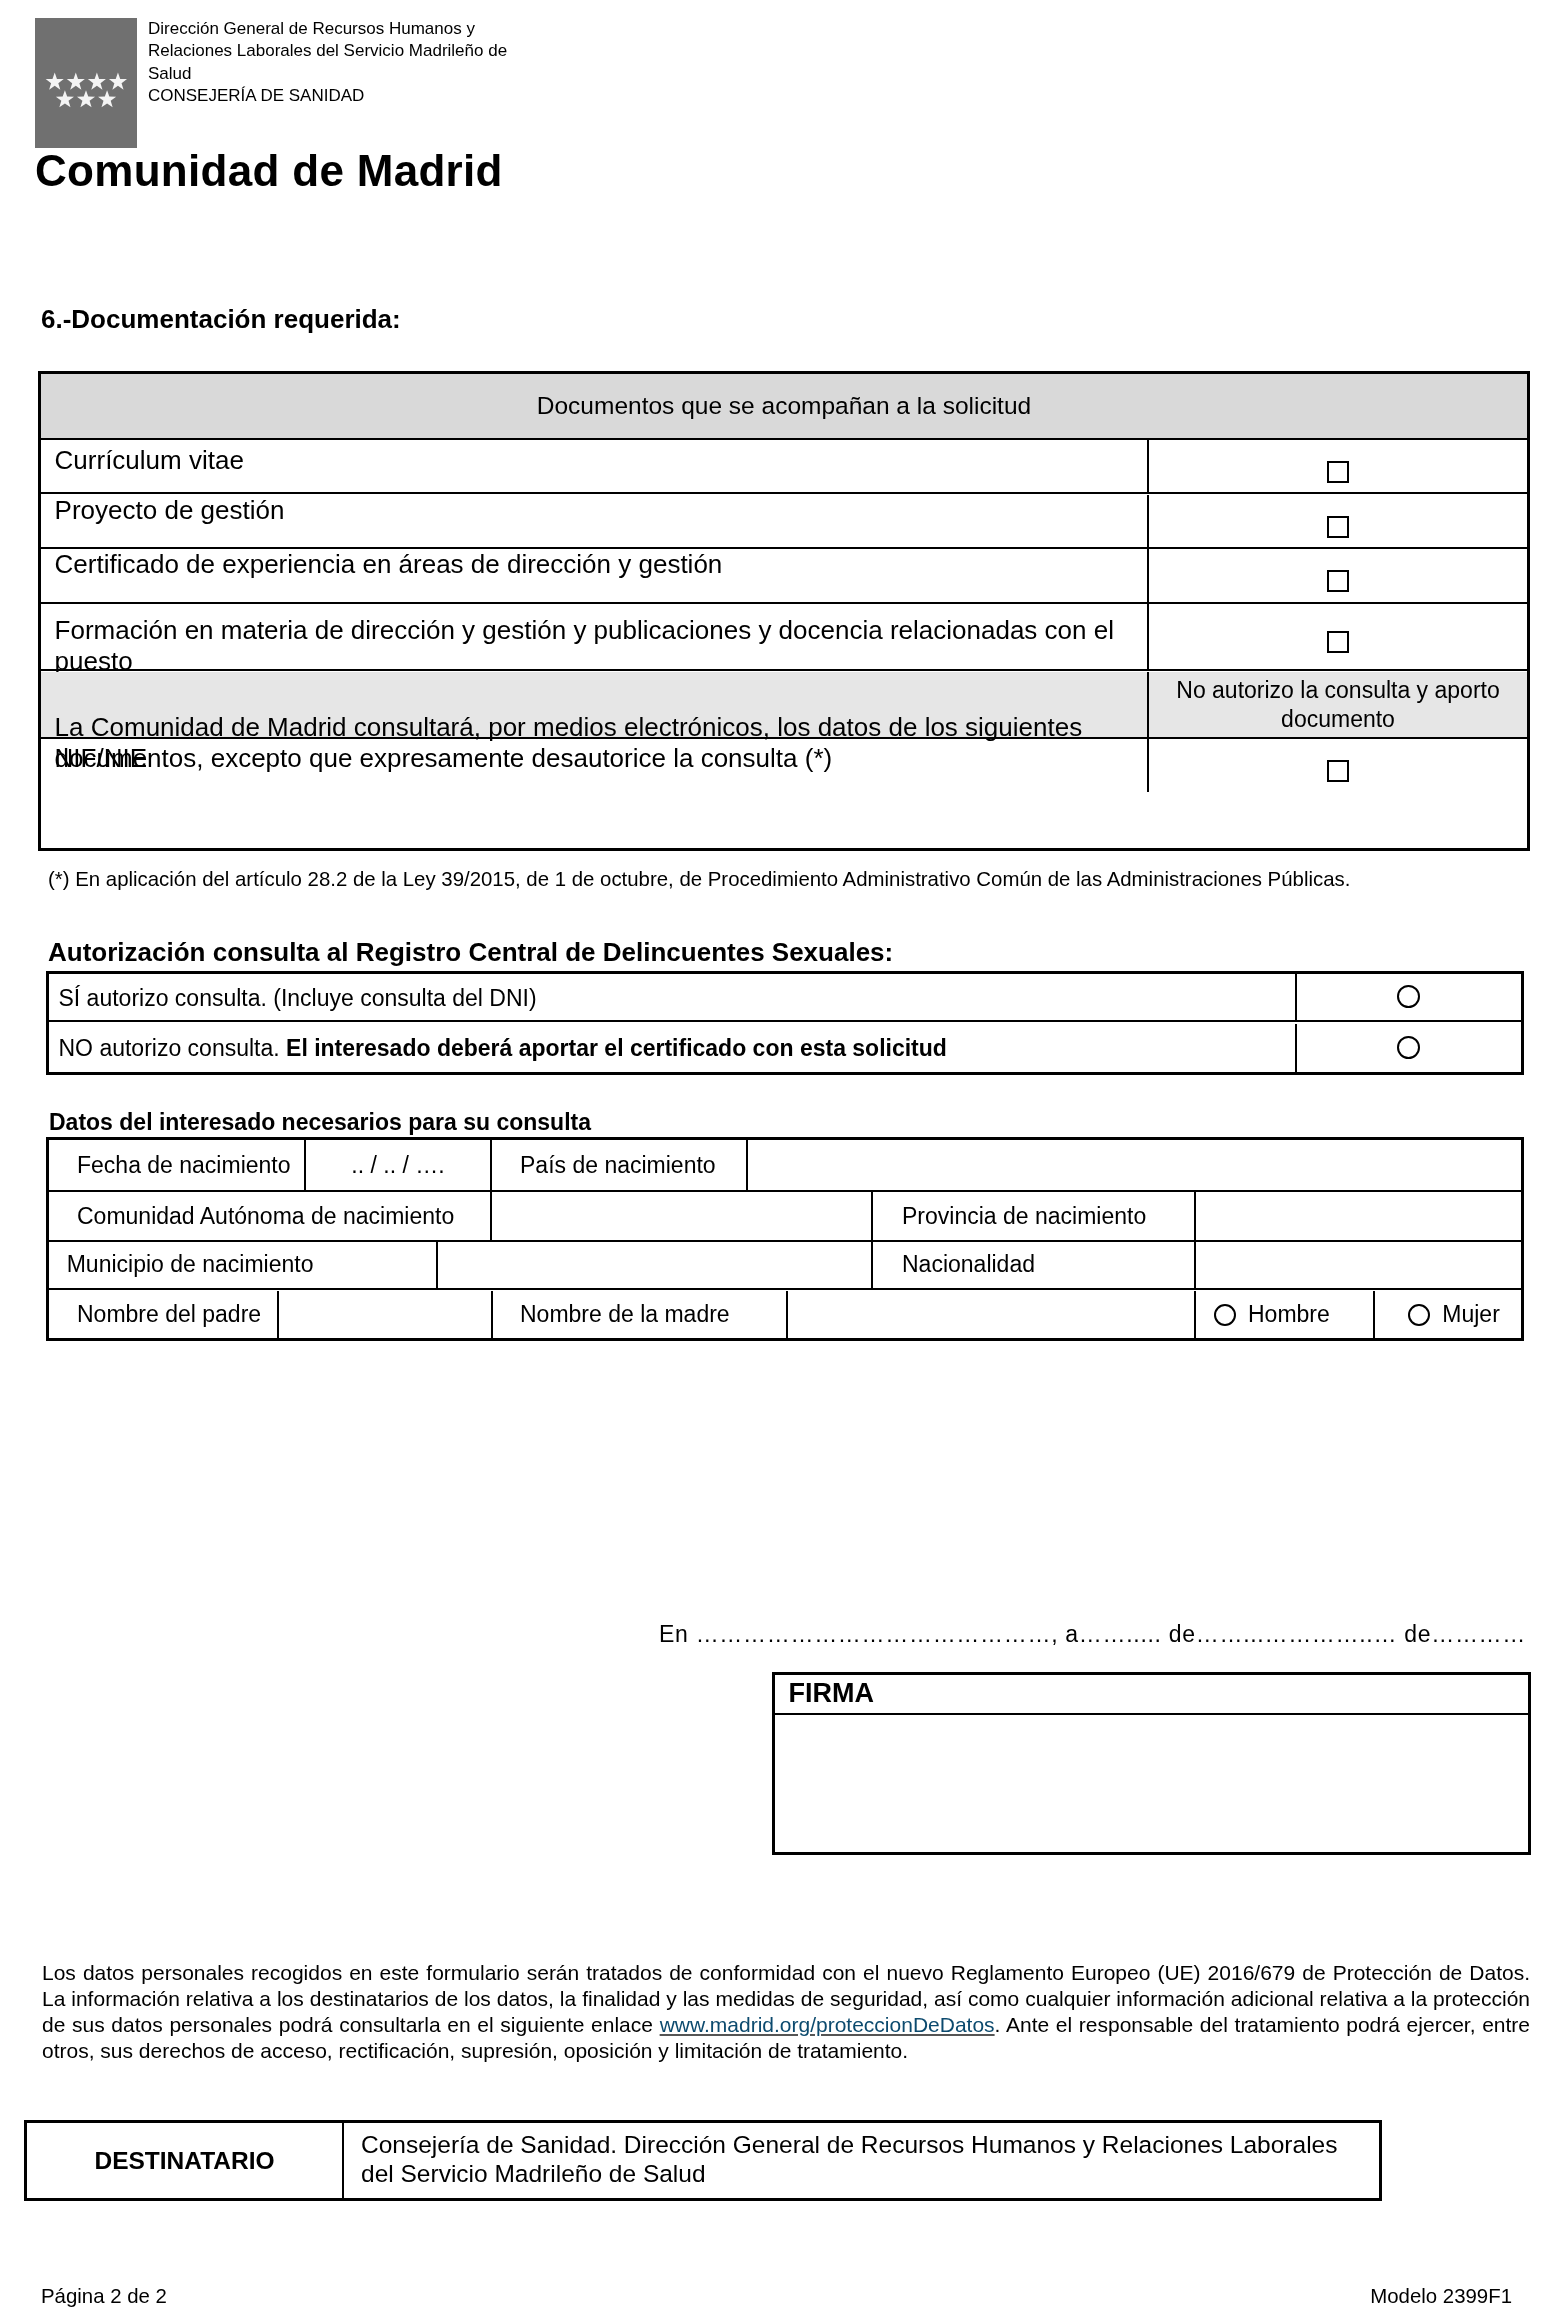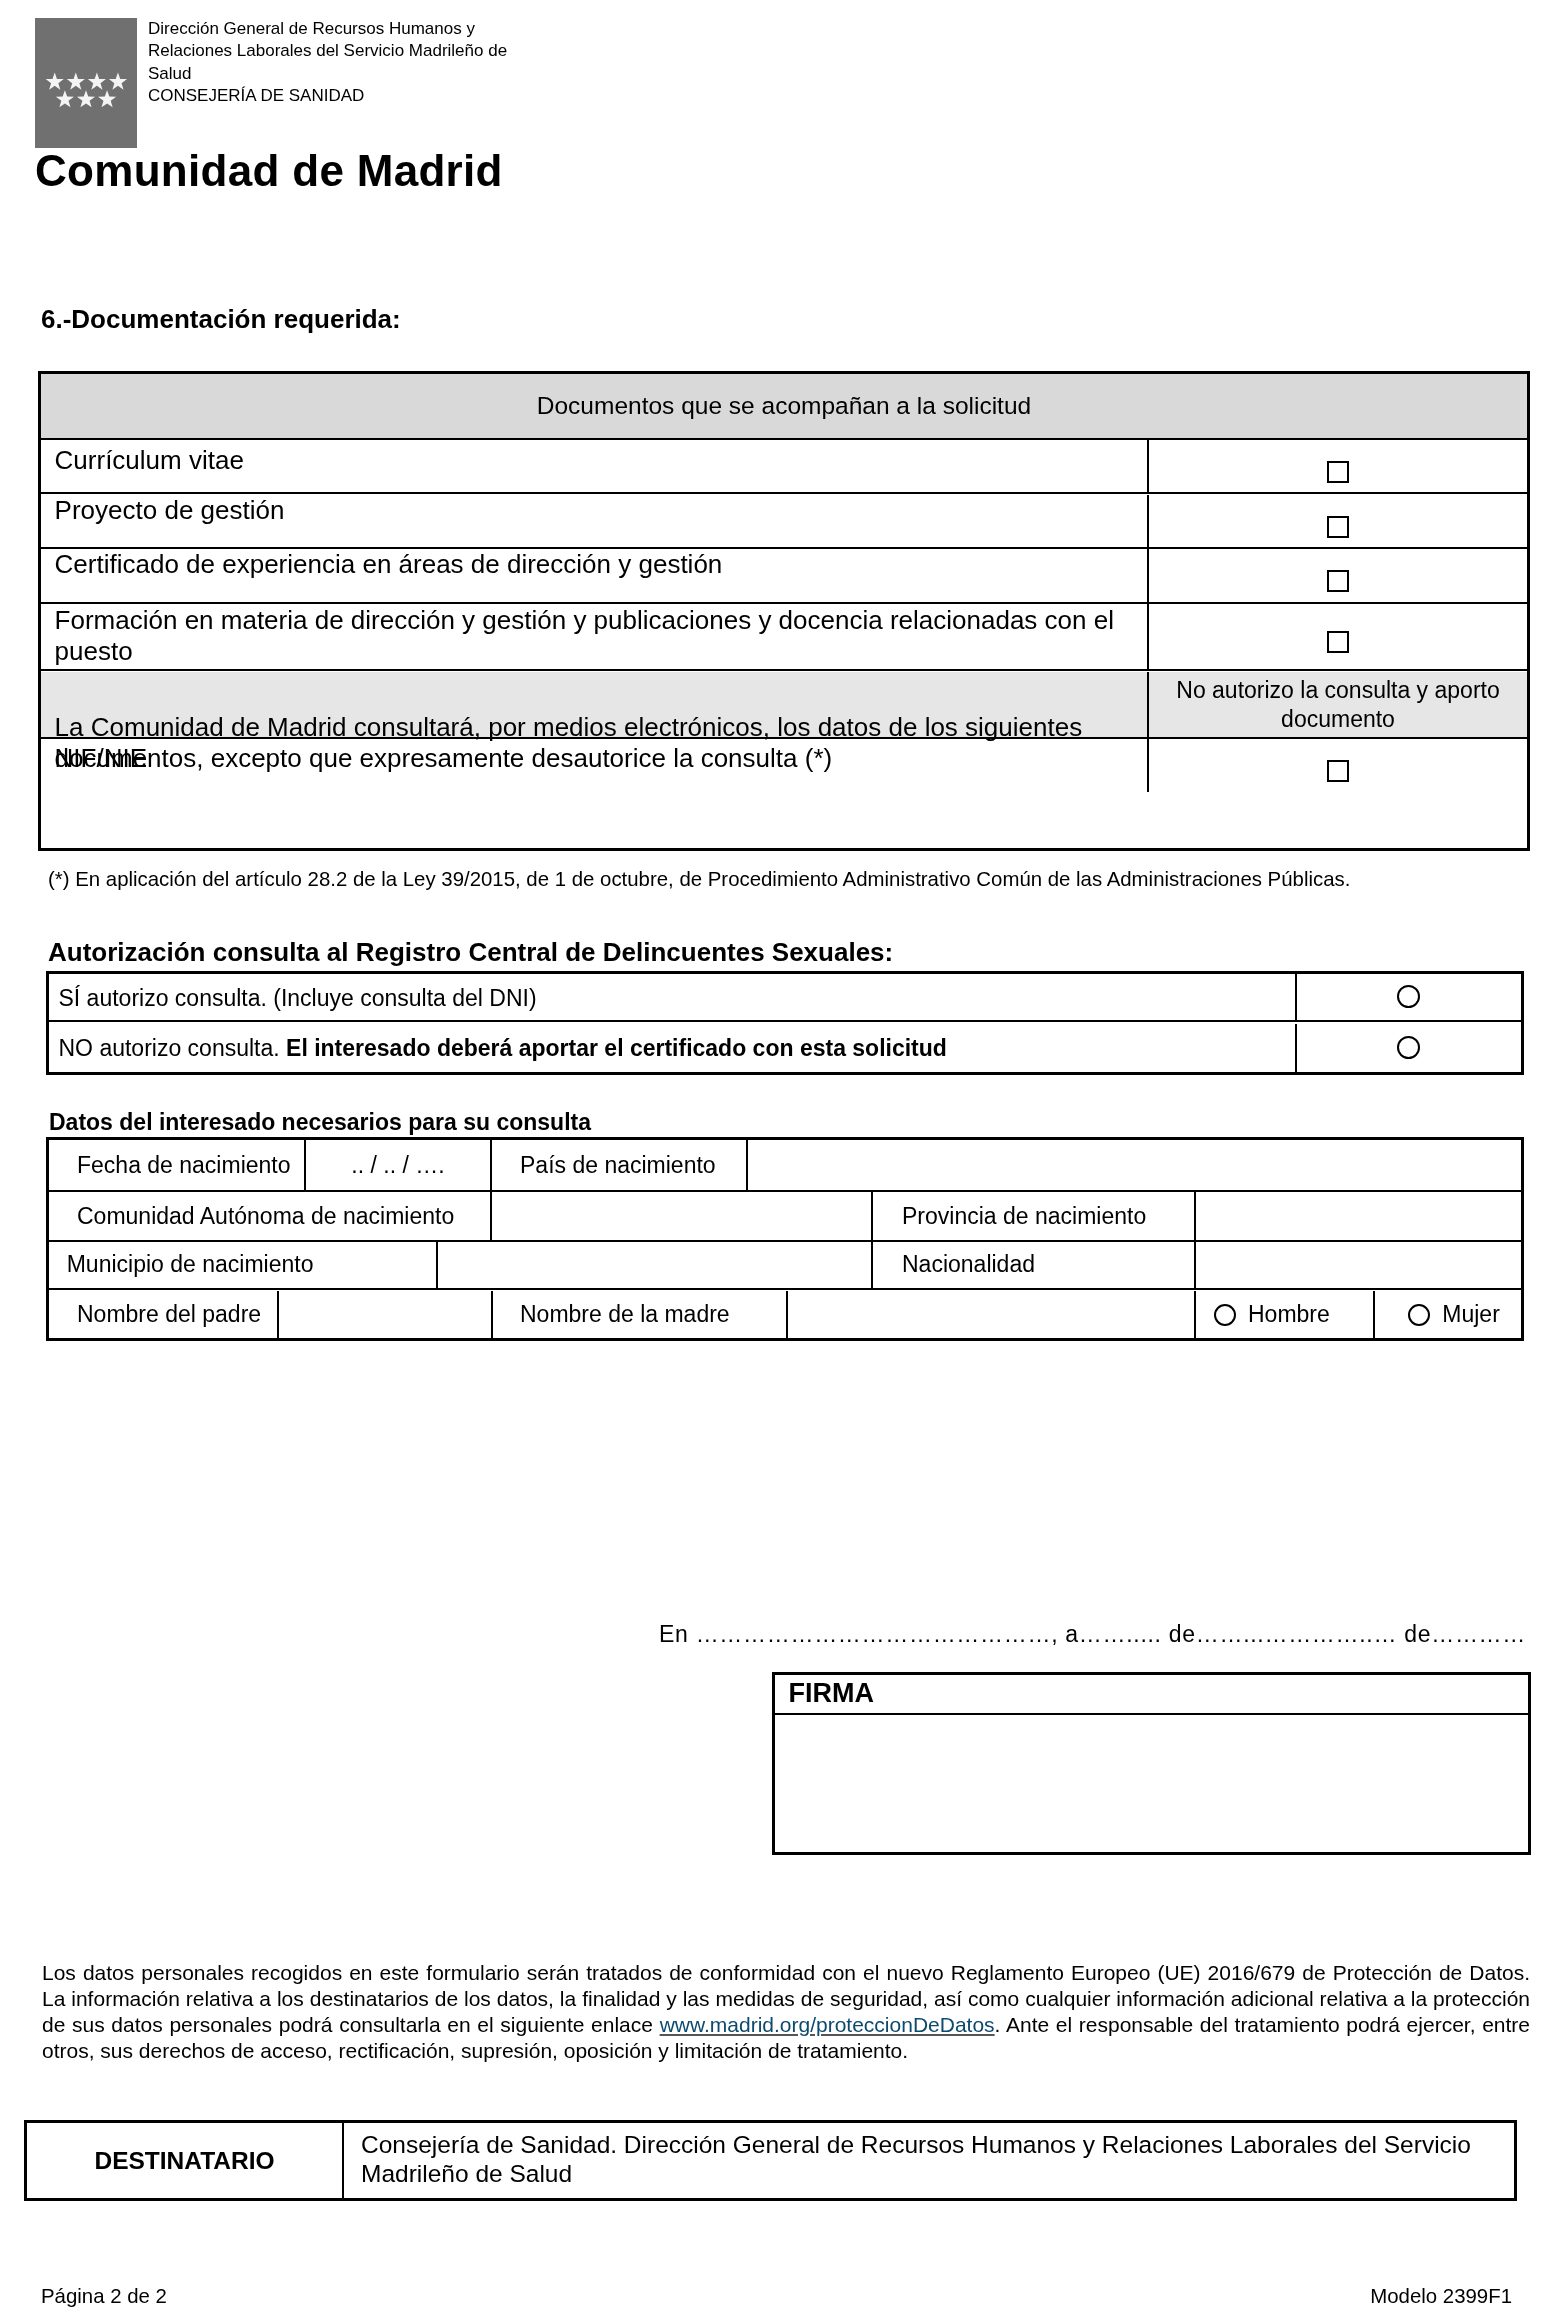--- a/index.html
+++ b/index.html
@@ -52,21 +52,21 @@
   .datos .radio { margin-right: 12.3px; width: 22px; height: 22px; }
 
   
   .date-line { right: 35px; top: 1621px; font-size: 23px; letter-spacing: 0.7px; }
   .firma { left: 772px; top: 1672px; width: 759px; height: 183px; border: 3.4px solid #000; }
   .firma .fh { position: absolute; left: 0; right: 0; top: 0; height: 40px; border-bottom: 2.7px solid #000; font-size: 27px; font-weight: bold; padding-left: 13.6px; line-height: 37px; }
 
   .privacy { left: 42px; top: 1960px; width: 1488px; font-size: 21px; line-height: 26px; text-align: justify; }
   .privacy a { color: #0c4a6e; text-decoration: underline; text-decoration-color: #555; }
 
-  .dest { left: 24px; top: 2120px; width: 1493px; height: 81px; border: 3.4px solid #000; }
+  .dest { left: 24px; top: 2120px; width: 1358px; height: 81px; border: 3.4px solid #000; }
   .dest .dl { position: absolute; left: 0; top: 0; bottom: 0; width: 317px; border-right: 2px solid #000; display: flex; align-items: center; justify-content: center; font-size: 24.5px; font-weight: bold; }
   .dest .dr { position: absolute; left: 334px; top: 6.8px; right: 27px; font-size: 24.5px; line-height: 29px; }
 
   .footer-left { left: 41px; top: 2285px; font-size: 20.4px; }
   .footer-right { right: 49px; top: 2285px; font-size: 20.4px; }
 </style>
 </head>
 <body>
 
 <div class="abs logo-box">
@@ -108,21 +108,21 @@
       <div class="checkbox"></div>
     </div>
   </div>
   <div class="row" style="top:175px;height:55px;">
     <div class="lbl" style="top:0;">Certificado de experiencia en áreas de dirección y gestión</div>
     <div class="chk-cell">
       <div class="checkbox"></div>
     </div>
   </div>
   <div class="row" style="top:230px;height:67px;">
-    <div class="lbl" style="top:1px;">Formación en materia de dirección y gestión  y publicaciones y docencia relacionadas con el puesto</div>
+    <div class="lbl" style="top:11px;">Formación en materia de dirección y gestión  y publicaciones y docencia relacionadas con el puesto</div>
     <div class="chk-cell">
       <div class="checkbox"></div>
     </div>
   </div>
   <div class="row shaded" style="top:298px;height:67px;">
     <div class="lbl" style="top:1.4px;margin-top:39px;">La Comunidad de Madrid consultará, por medios electrónicos, los datos de los siguientes documentos, excepto que expresamente desautorice la consulta (*)</div>
     <div class="chk-cell">
       <div class="na-text">No autorizo la consulta y aporto documento</div>
     </div>
   </div>

